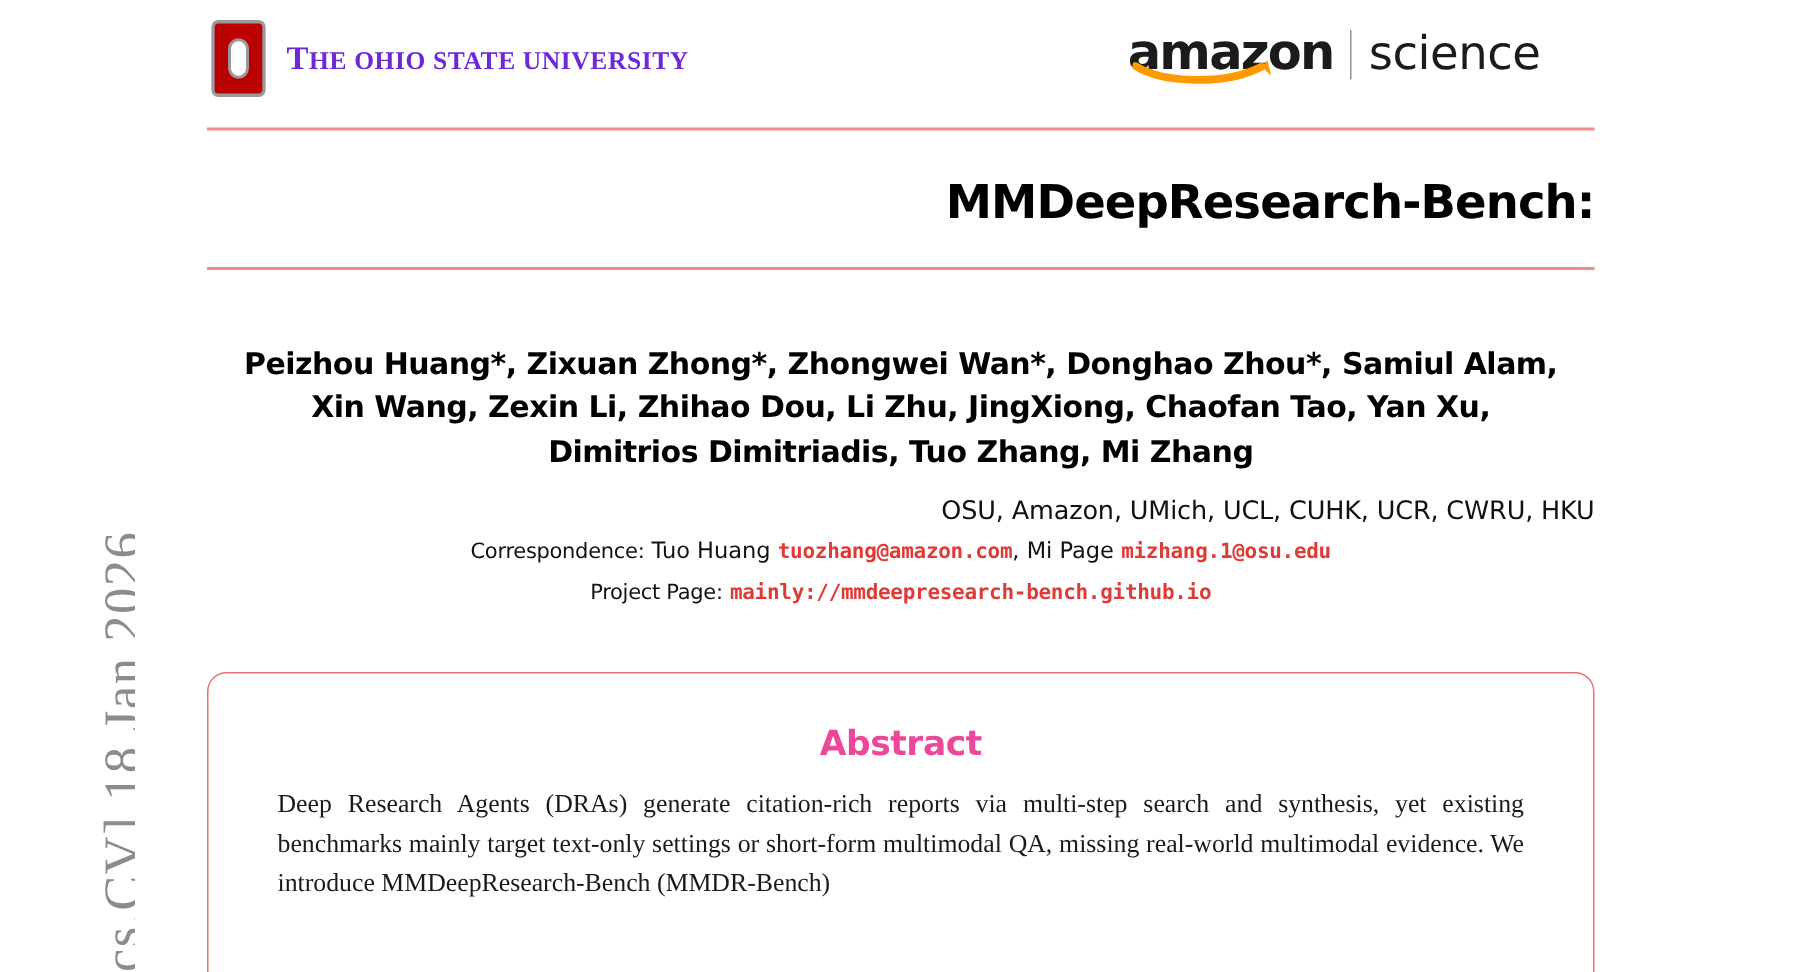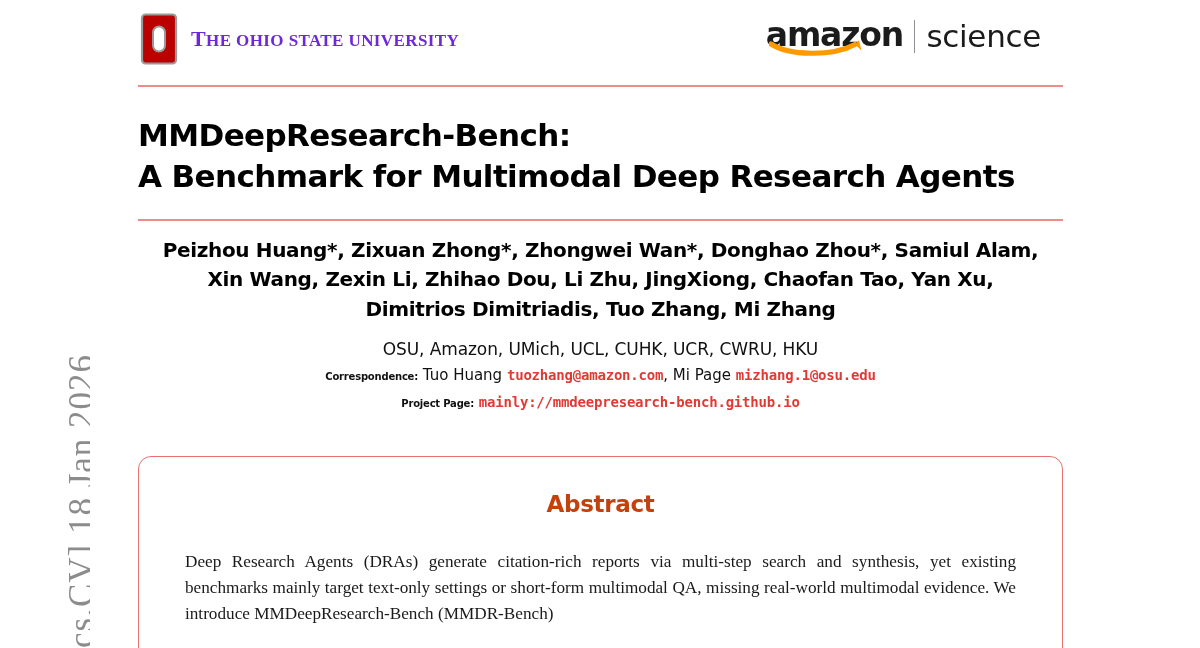--- a/index.html
+++ b/index.html
@@ -76,21 +76,21 @@
     color: #6d28d9;
     letter-spacing: 0.4px;
     white-space: nowrap;
   }
   #osu-wordmark .sc { font-size: 17px; }
 
   #amazon-science {
     display: flex;
     align-items: center;
     gap: 11px;
-    margin-right: 22px;
+    margin-right: 36px;
   }
   .amz-word {
     position: relative;
     font-family: "DejaVu Sans", sans-serif;
     font-size: 33px;
     font-weight: 700;
     letter-spacing: -1.2px;
     color: #1b1b1b;
     line-height: 1;
     padding-bottom: 9px;
@@ -121,36 +121,36 @@
   .rule {
     height: 2px;
     background: #ee8b8b;
     width: 100%;
   }
   #rule-top { margin-top: 7px; }
   #rule-mid { margin-top: 22px; }
 
   
   #title-block {
-    text-align: left;
+    text-align: right;
     padding-top: 28px;
   }
   #title-block .tline {
     font-family: "DejaVu Sans", sans-serif;
     font-size: 31px;
     font-weight: 700;
     letter-spacing: -0.6px;
     line-height: 1.32;
     color: #000000;
   }
 
   
   #authors {
     text-align: center;
-    padding-top: 15px;
+    padding-top: 48px;
   }
   #authors .aline {
     font-family: "DejaVu Sans", sans-serif;
     font-size: 20px;
     font-weight: 700;
     letter-spacing: -0.35px;
     line-height: 1.47;
     color: #000000;
   }
 
@@ -169,30 +169,31 @@
     font-size: 14px;
     vertical-align: 5px;
     margin-right: 1px;
   }
   #affiliations {
     font-family: "DejaVu Sans", sans-serif;
     font-size: 17px;
     color: #111111;
     line-height: 1.55;
     letter-spacing: -0.1px;
+    text-align: right;
   }
   .contact-line {
     font-family: "DejaVu Sans", sans-serif;
     font-size: 15px;
     color: #111111;
     line-height: 1.75;
   }
   .contact-label {
-    font-weight: 700;
-    font-size: 10px;
+    font-weight: 400;
+    font-size: 14px;
     letter-spacing: -0.2px;
   }
   .mono-red {
     font-family: "DejaVu Sans Mono", monospace;
     font-size: 14px;
     color: #e03a36;
     letter-spacing: -0.2px;
     font-weight: bold;
   }
 
@@ -204,23 +205,23 @@
     height: 300px;
     box-sizing: border-box;
     padding: 34px 46px 0 46px;
     overflow: hidden;
   }
   #abstract-heading {
     text-align: center;
     font-family: "DejaVu Sans", sans-serif;
     font-size: 23px;
     font-weight: 700;
-    color: #c2410c;
+    color: #ec4899;
     letter-spacing: -0.3px;
-    margin-bottom: 32px;
+    margin-bottom: 14px;
   }
   #abstract-body {
     font-family: "Liberation Serif", serif;
     font-size: 17.2px;
     line-height: 1.52;
     color: #1a1a1a;
     text-align: justify;
     text-justify: inter-word;
   }
 </style>
@@ -258,21 +259,20 @@
       <span class="amz-divider"></span>
       <span class="amz-science">science</span>
     </div>
 
   </div>
 
   <div class="rule" id="rule-top"></div>
 
   <div id="title-block">
     <div class="tline">MMDeepResearch-Bench:</div>
-    <div class="tline">A Benchmark for Multimodal Deep Research Agents</div>
   </div>
 
   <div class="rule" id="rule-mid"></div>
 
   <div id="authors">
     <div class="aline">Peizhou Huang*, Zixuan Zhong*, Zhongwei Wan*, Donghao Zhou*, Samiul Alam,</div>
     <div class="aline">Xin Wang, Zexin Li, Zhihao Dou, Li Zhu, JingXiong, Chaofan Tao, Yan Xu,</div>
     <div class="aline">Dimitrios Dimitriadis, Tuo Zhang, Mi Zhang</div>
   </div>
 

